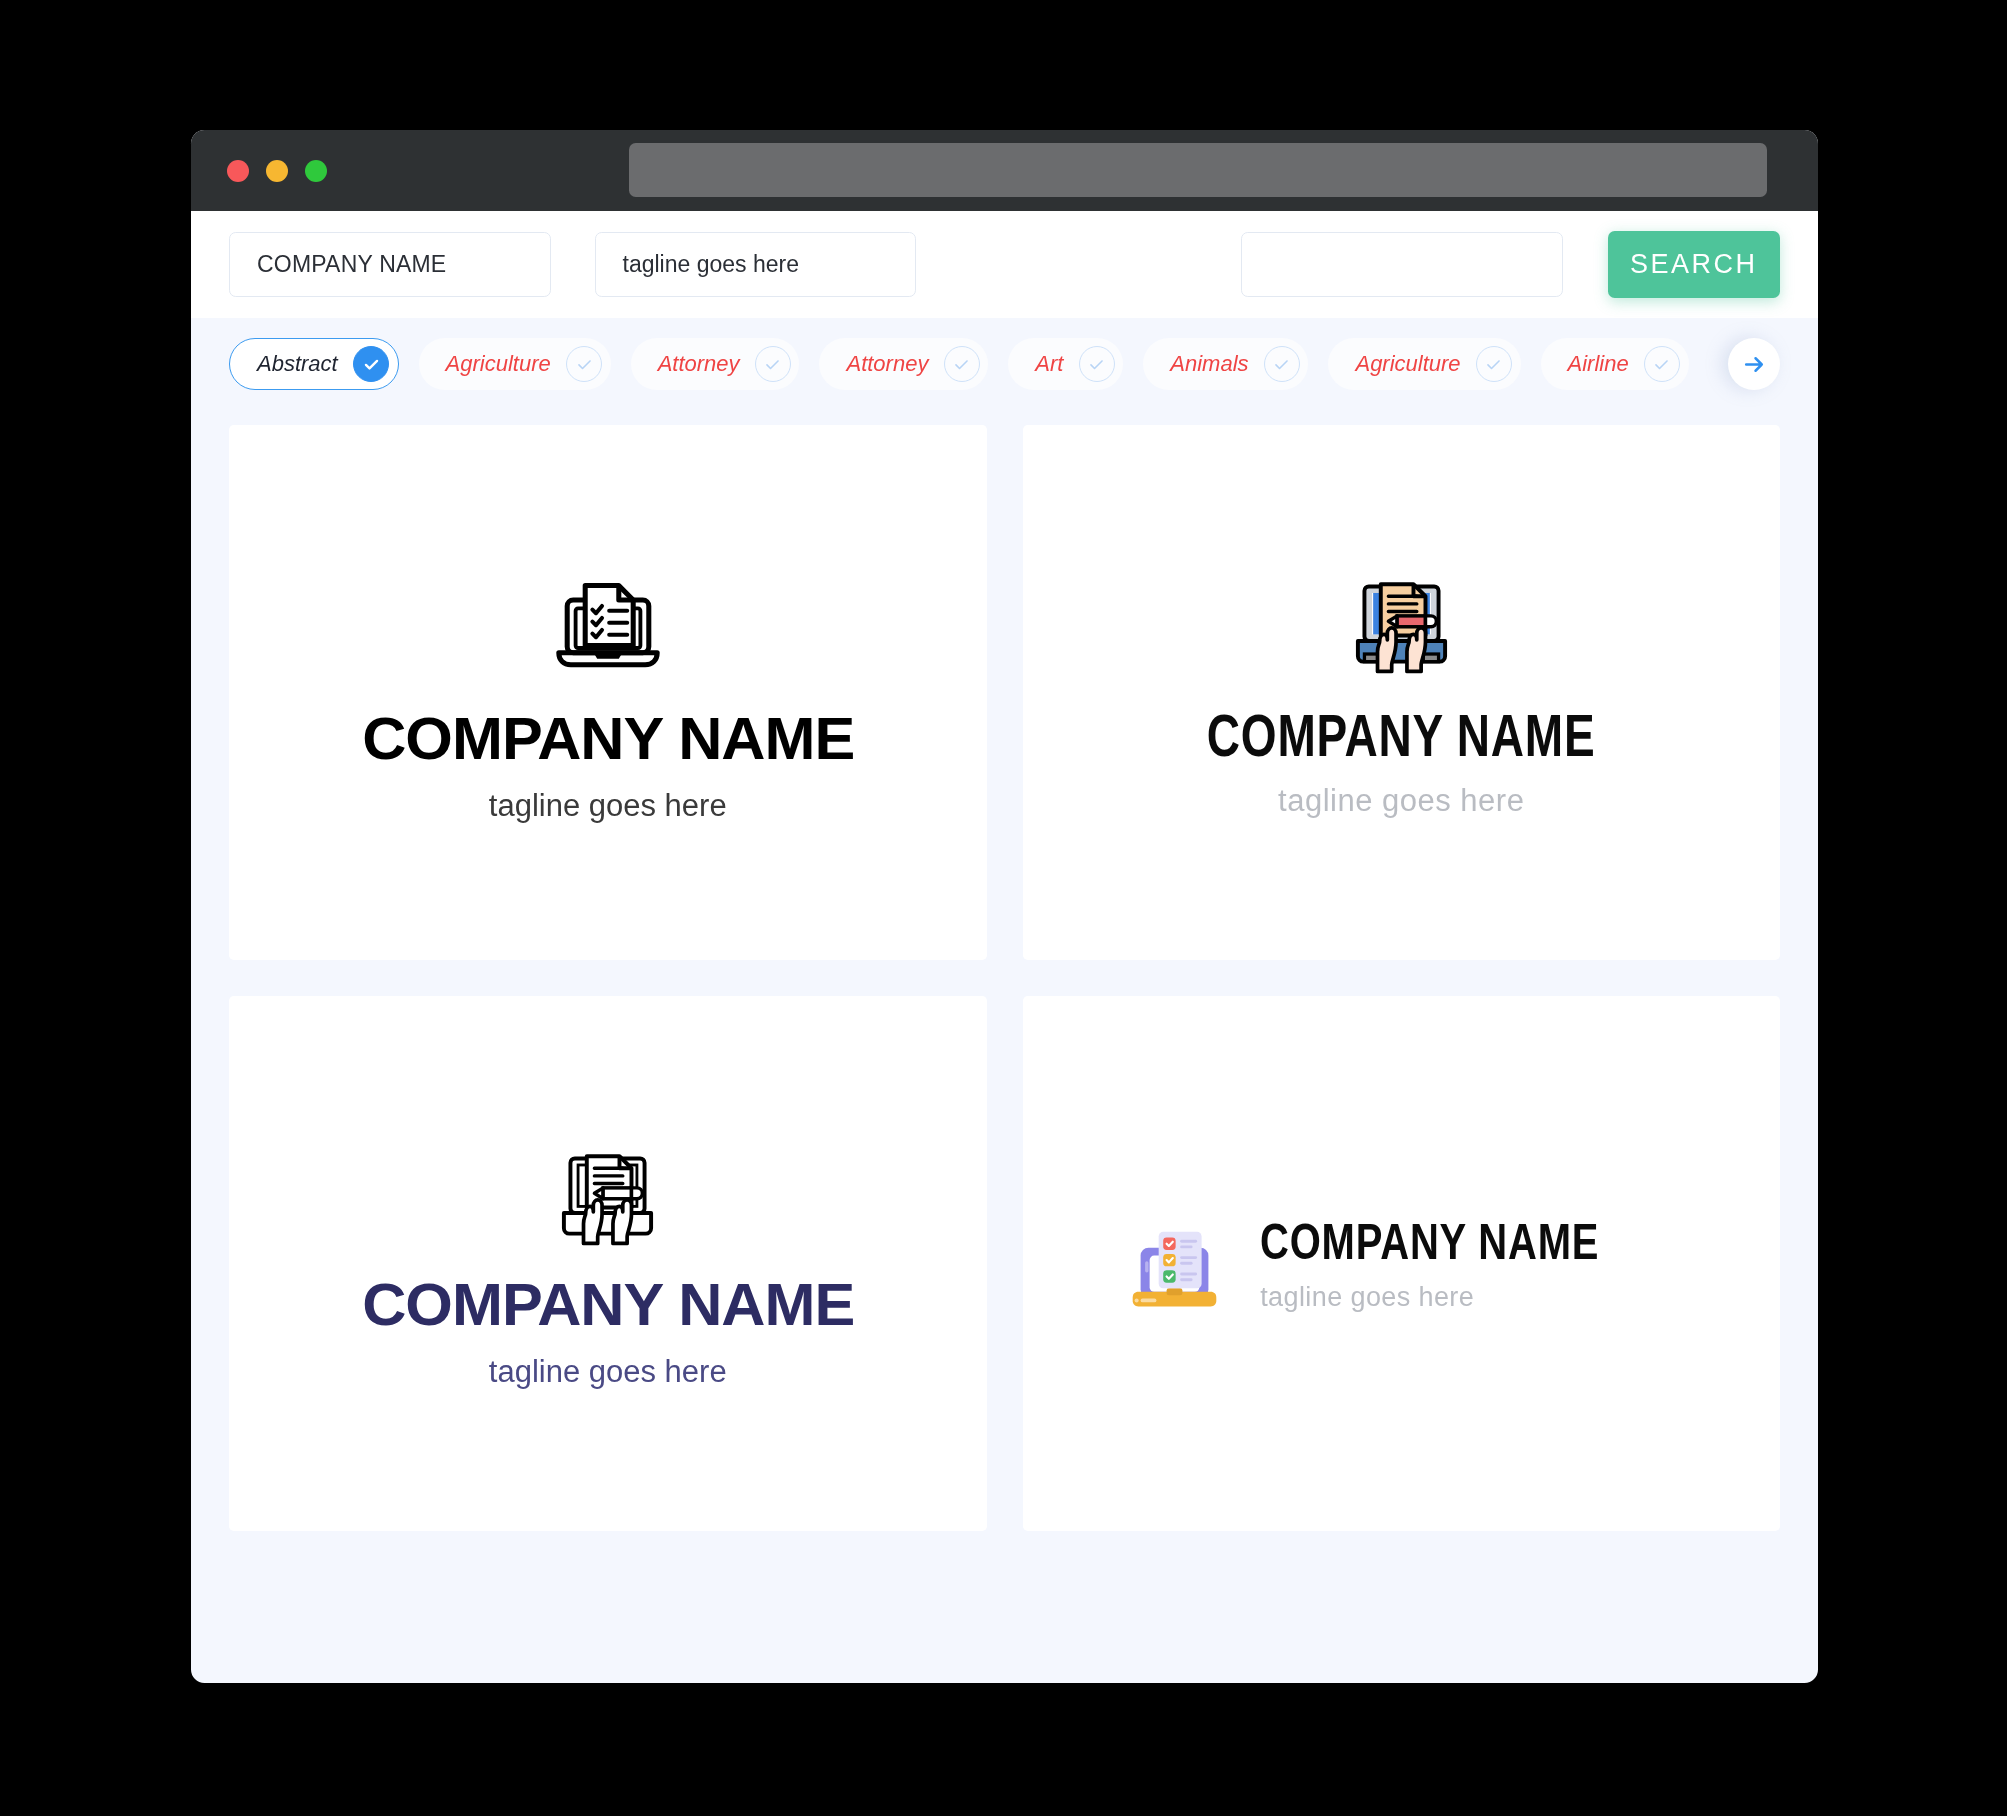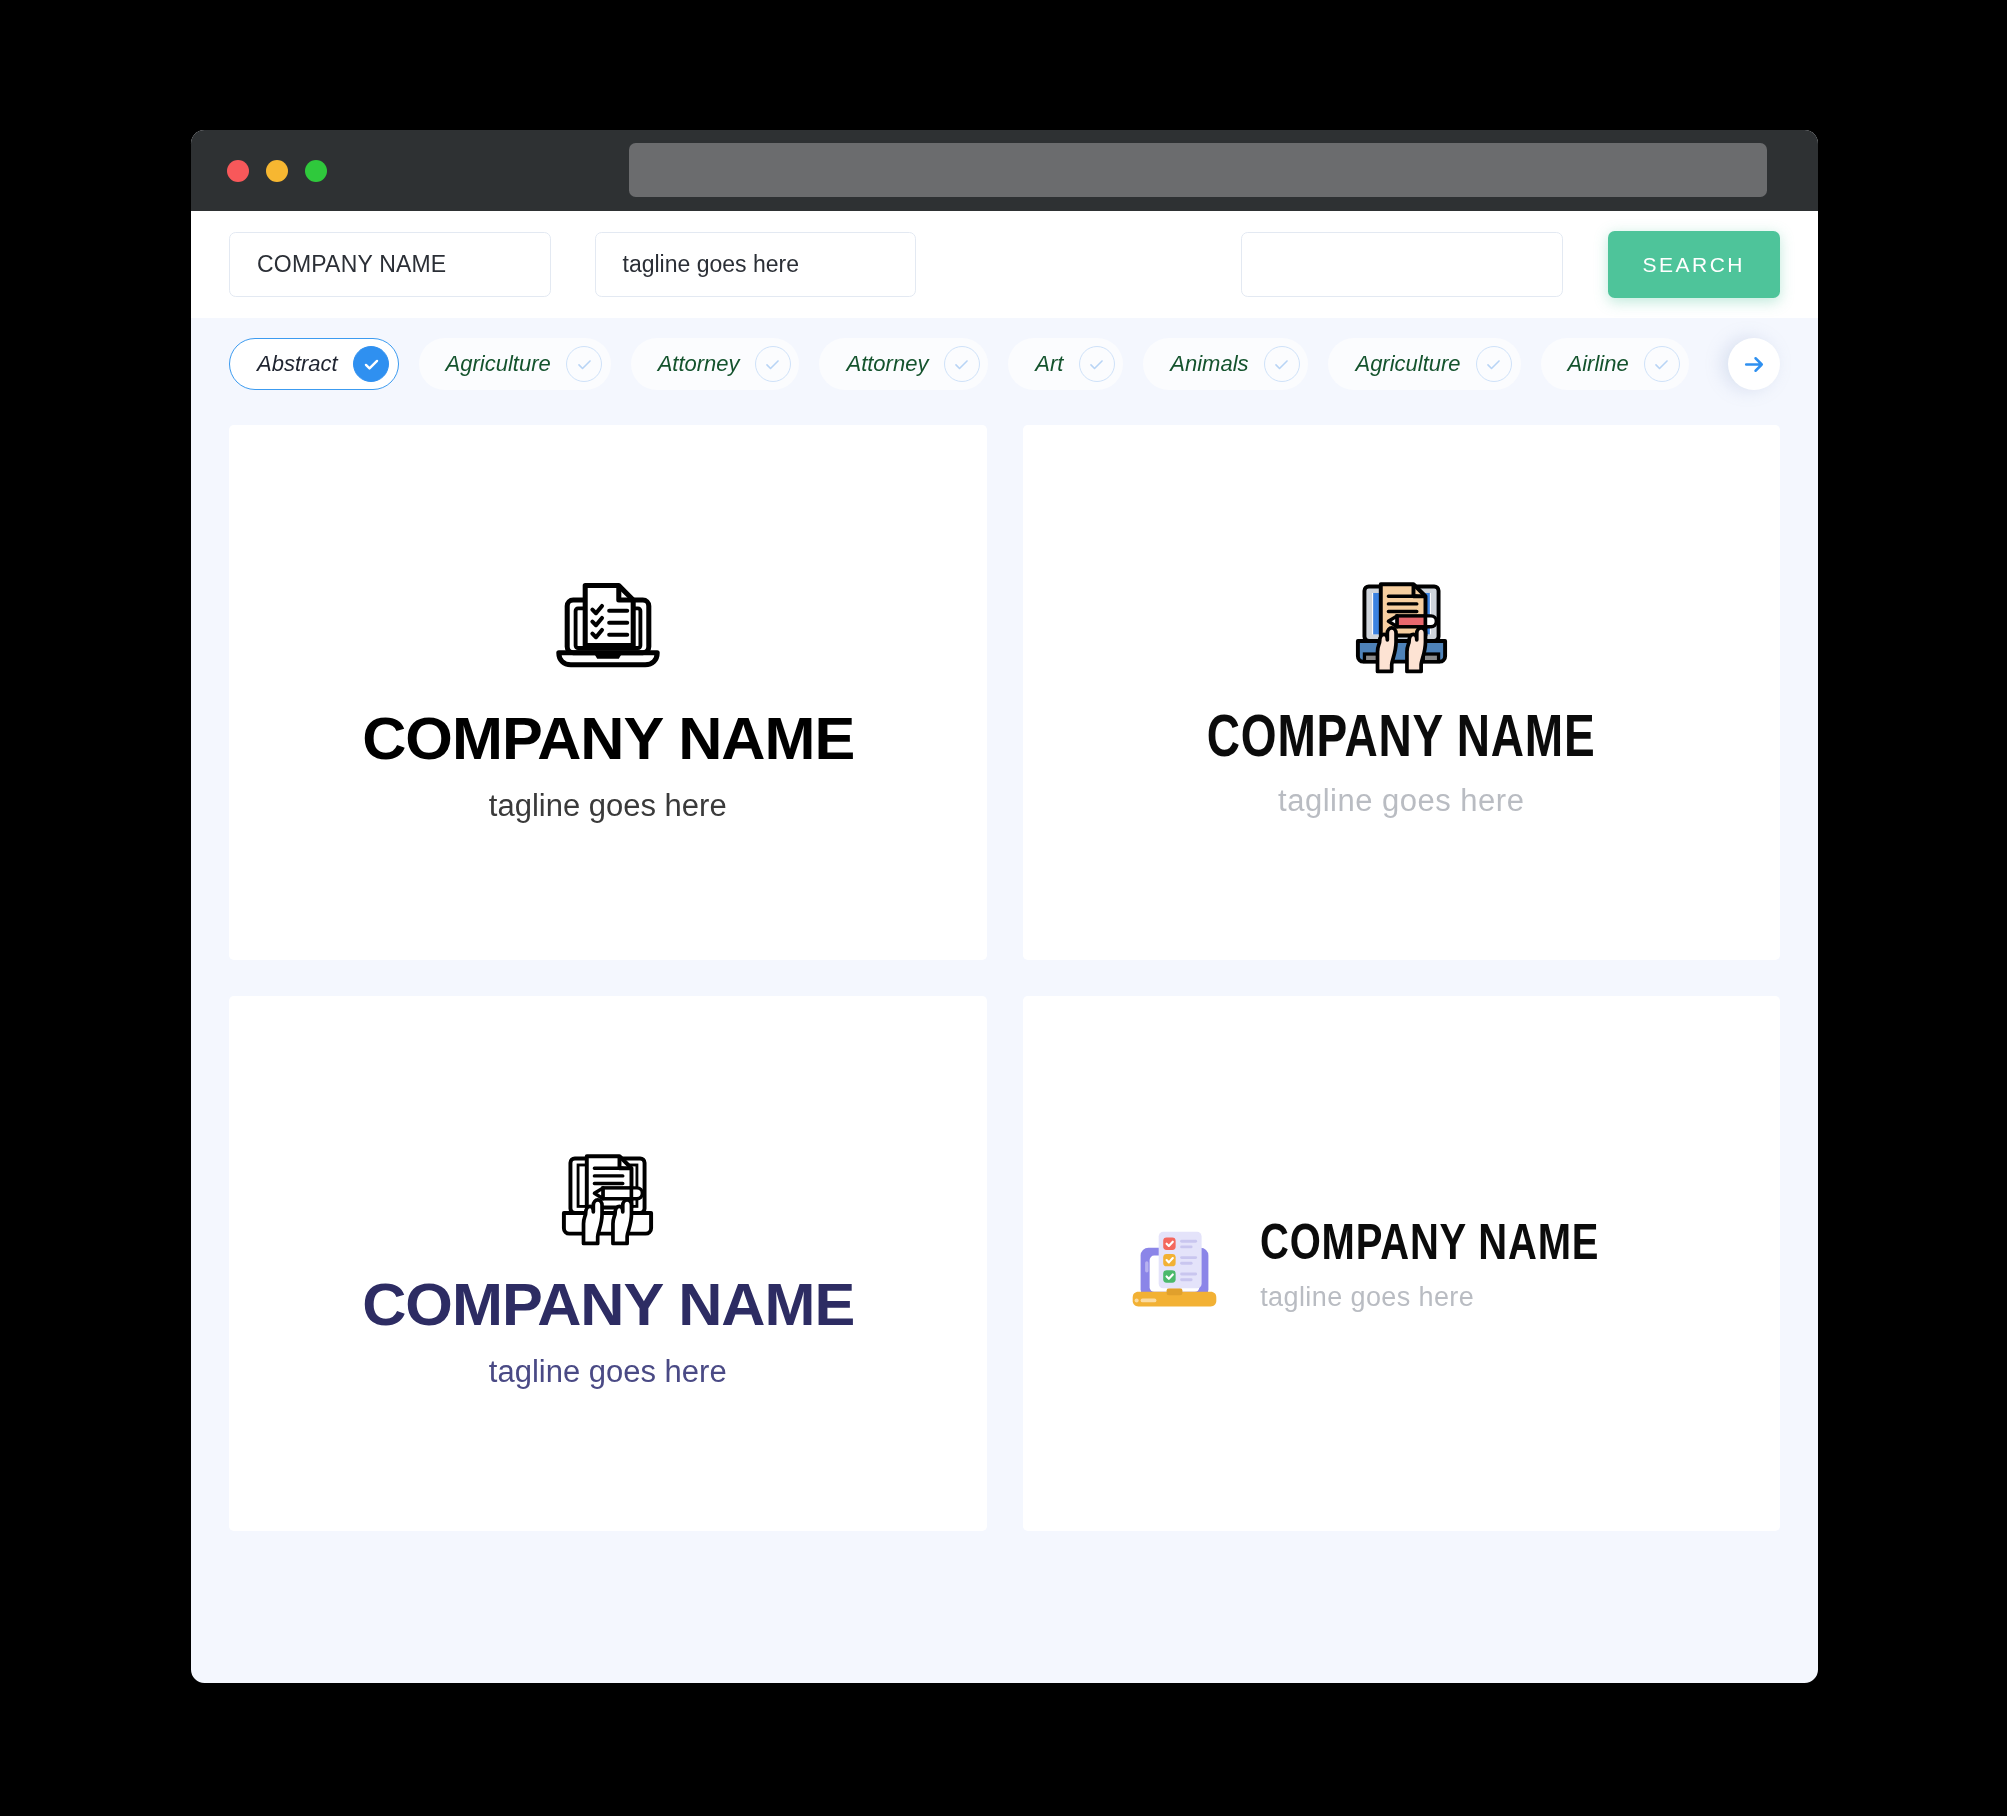--- a/index.html
+++ b/index.html
@@ -100,21 +100,21 @@
   .field .ph { color: #2b2f36; }
 
   .btn-search {
     margin-left: 45px;
     width: 176px;
     height: 67px;
     background: #4ec49a;
     border: none;
     border-radius: 6.7px;
     color: #ffffff;
-    font-size: 21px;
+    font-size: 27px;
     letter-spacing: 2.5px;
     font-family: "Liberation Sans", sans-serif;
     cursor: pointer;
     box-shadow: 0 3.8px 13.4px rgba(78,196,154,0.35);
   }
 
   
   .chipsrow {
     height: 92px;
     background: #f4f7fe;
@@ -132,21 +132,21 @@
     padding: 0 8.6px 0 27px;
     gap: 15.3px;
     margin-right: 20px;
     flex: 0 0 auto;
     background: #fbfcfe;
     cursor: pointer;
     font-style: italic;
   }
   .chip .label {
     font-size: 22px;
-    color: #14532d;
+    color: #ef4444;
     white-space: nowrap;
   }
   .chip .mark {
     width: 36px; height: 36px;
     border-radius: 50%;
     border: 1.4px solid #cfe2f9;
     display: flex; align-items: center; justify-content: center;
     flex: 0 0 auto;
   }
   .chip .mark svg { width: 19px; height: 19px; display: block; }

